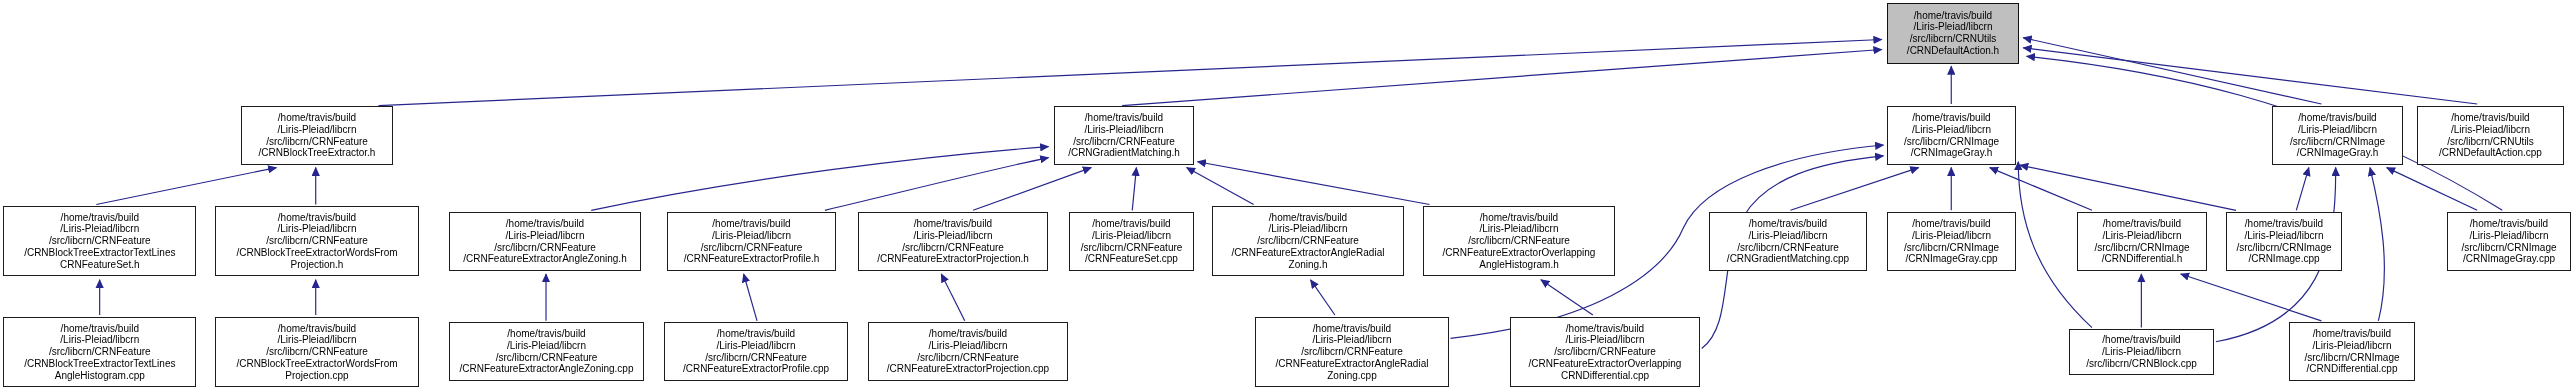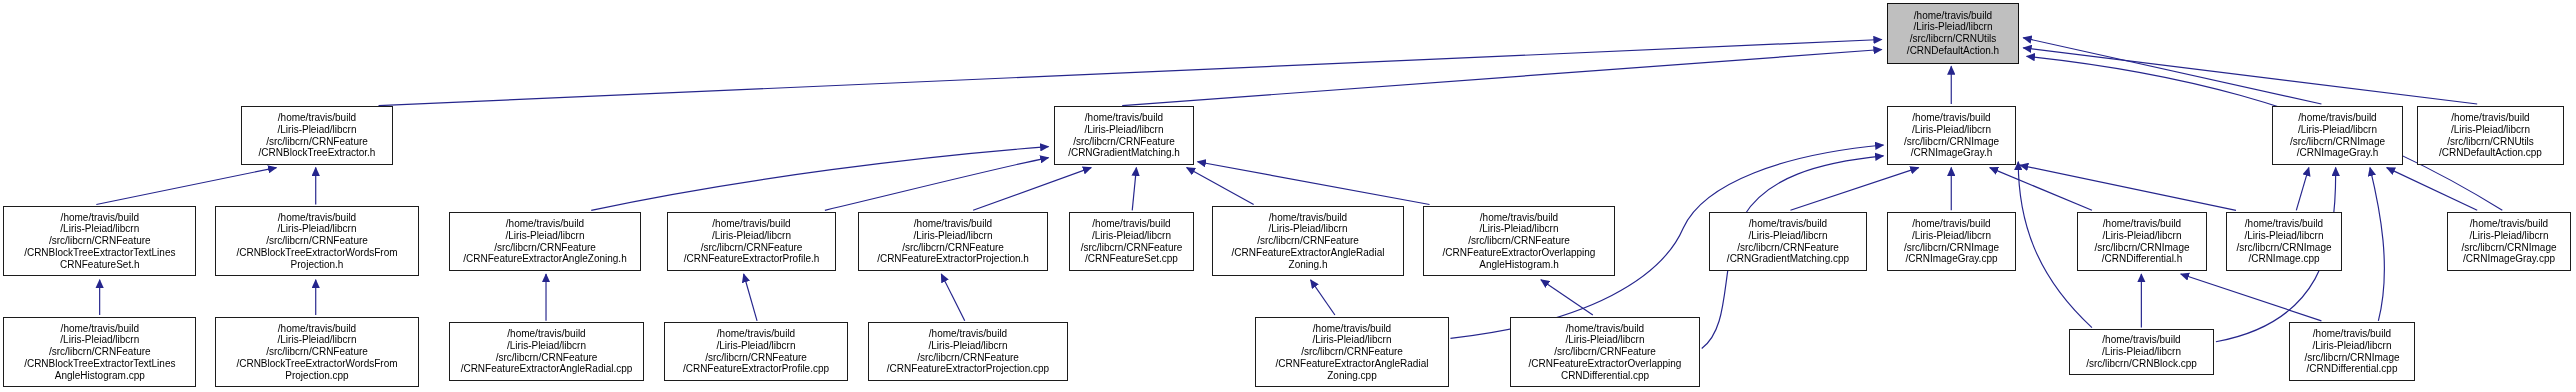--- a/index.html
+++ b/index.html
@@ -193,21 +193,21 @@
     <span>/home/travis/build</span>
     <span>/Liris-Pleiad/libcrn</span>
     <span>/src/libcrn/CRNFeature</span>
     <span>/CRNBlockTreeExtractorWordsFrom</span>
     <span>Projection.cpp</span>
   </div>
   <div class="node" style="left:449px;top:322px;width:195px;height:59px;">
     <span>/home/travis/build</span>
     <span>/Liris-Pleiad/libcrn</span>
     <span>/src/libcrn/CRNFeature</span>
-    <span>/CRNFeatureExtractorAngleRadial.cpp</span>
+    <span>/CRNFeatureExtractorAngleZoning.cpp</span>
   </div>
   <div class="node" style="left:664px;top:322px;width:184px;height:59px;">
     <span>/home/travis/build</span>
     <span>/Liris-Pleiad/libcrn</span>
     <span>/src/libcrn/CRNFeature</span>
     <span>/CRNFeatureExtractorProfile.cpp</span>
   </div>
   <div class="node" style="left:868px;top:322px;width:200px;height:59px;">
     <span>/home/travis/build</span>
     <span>/Liris-Pleiad/libcrn</span>

